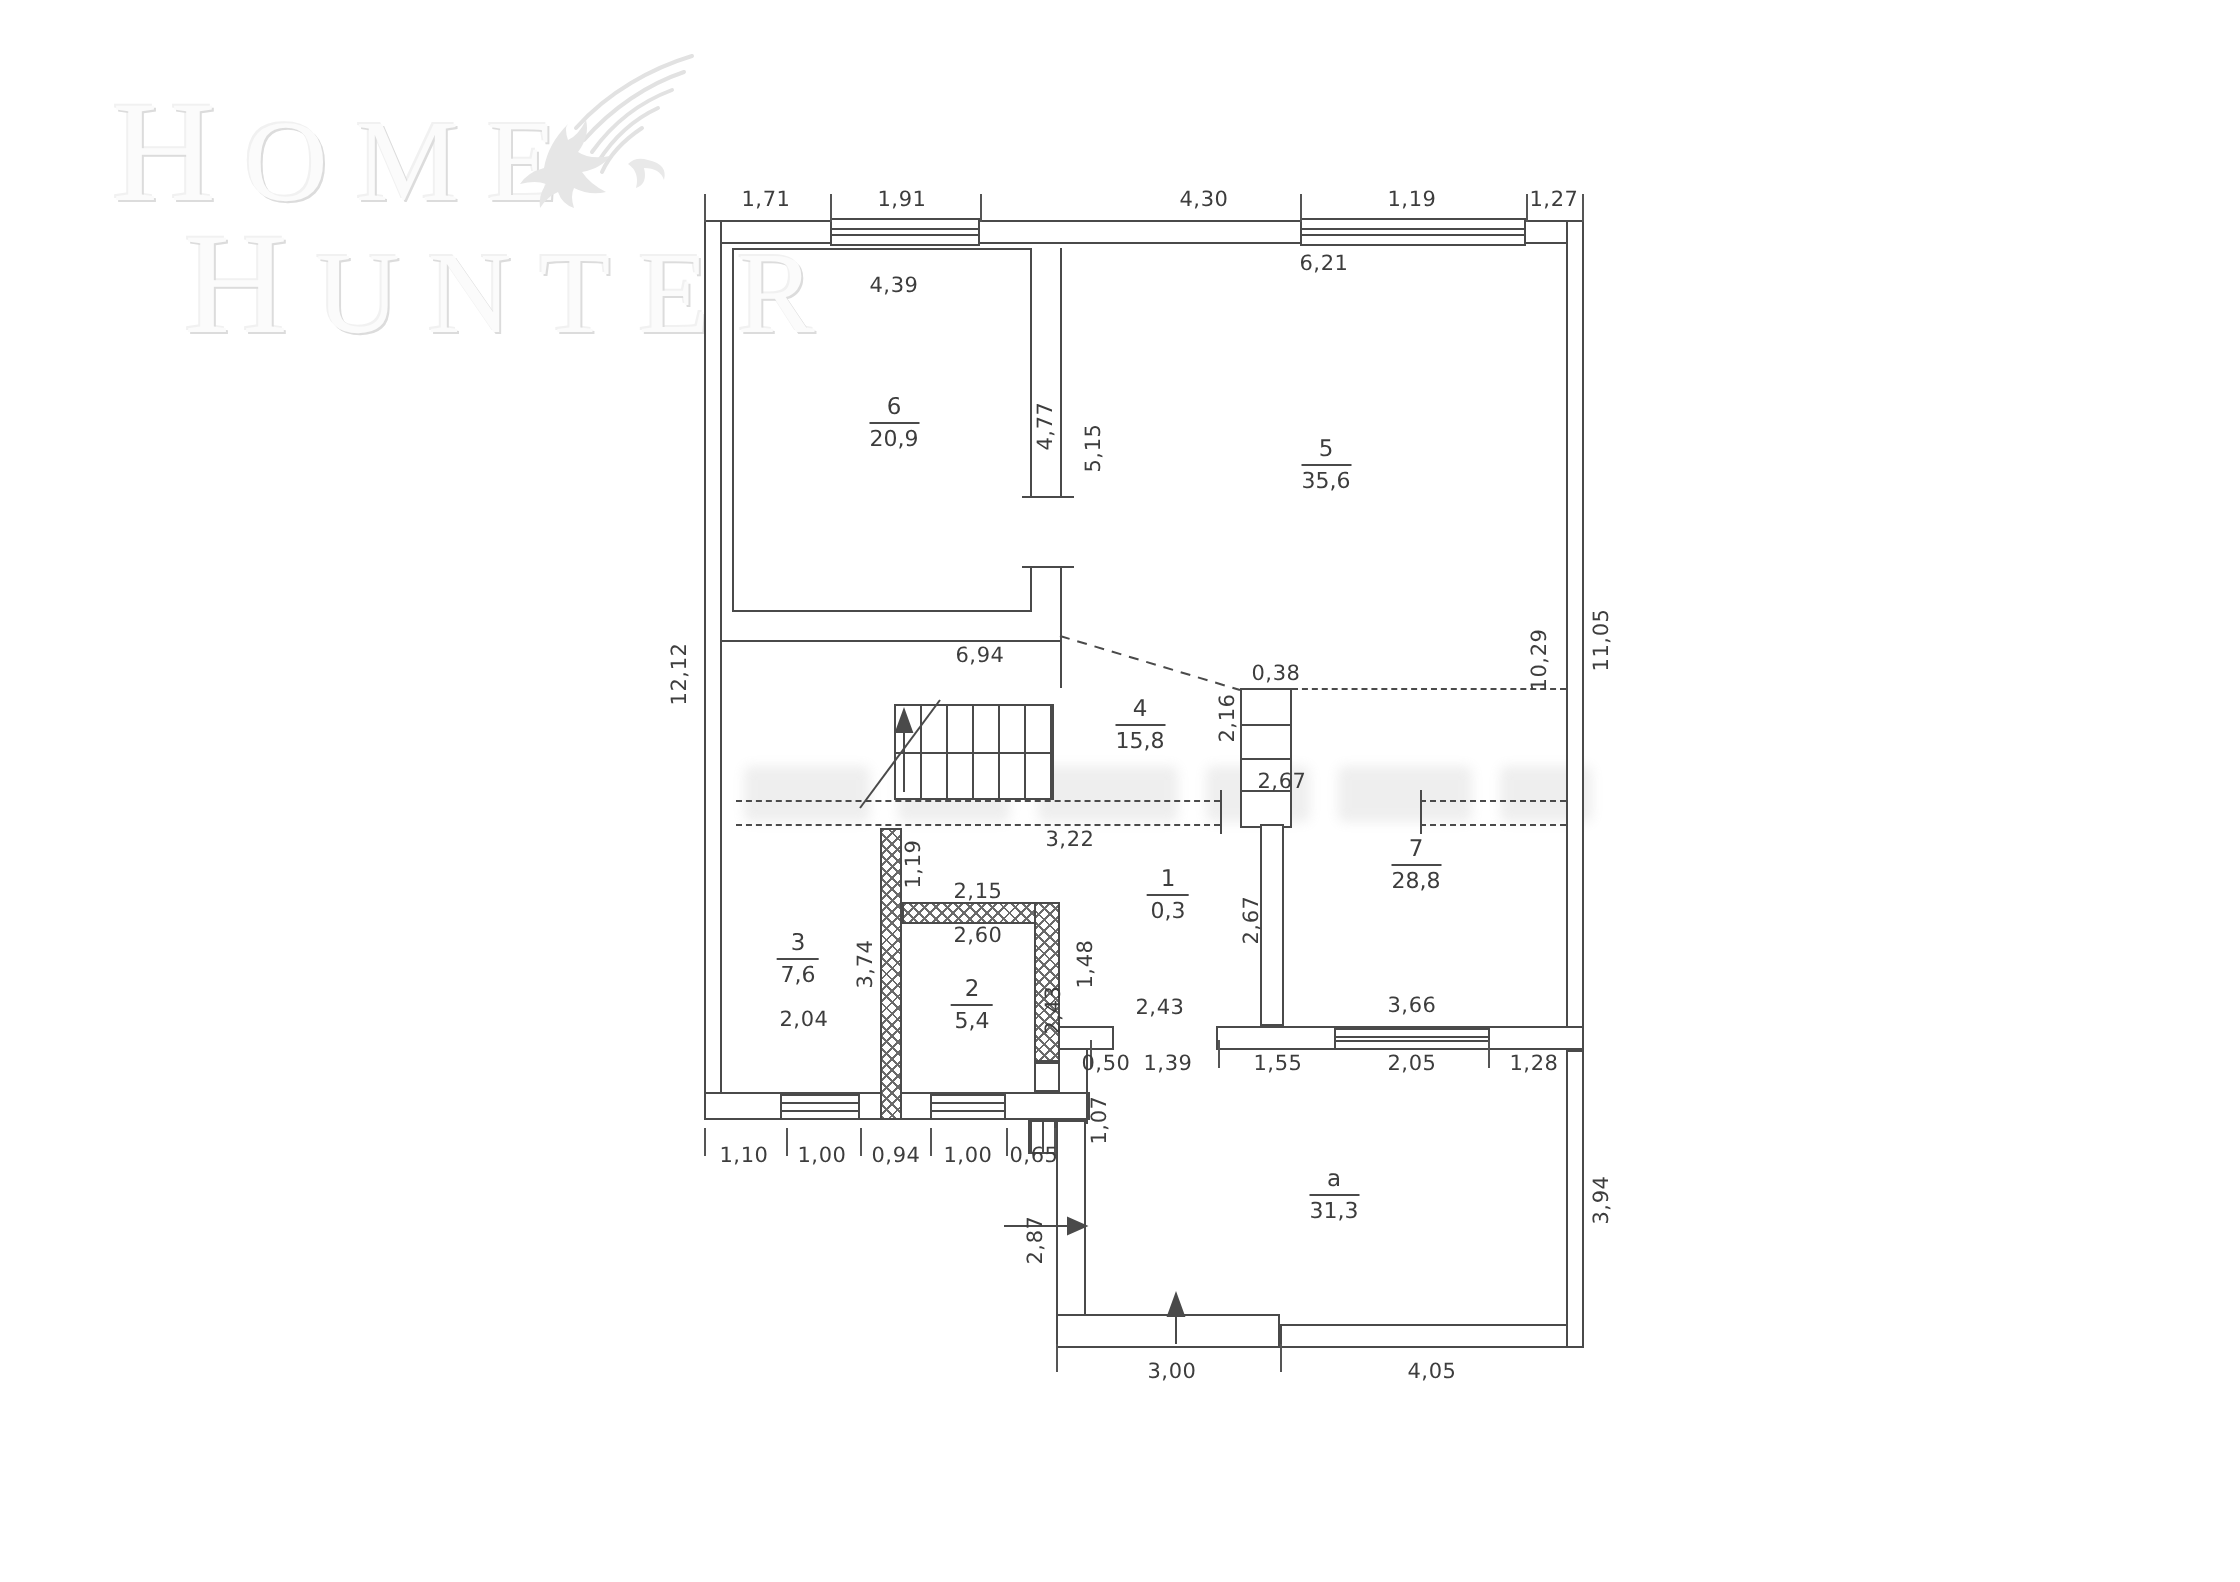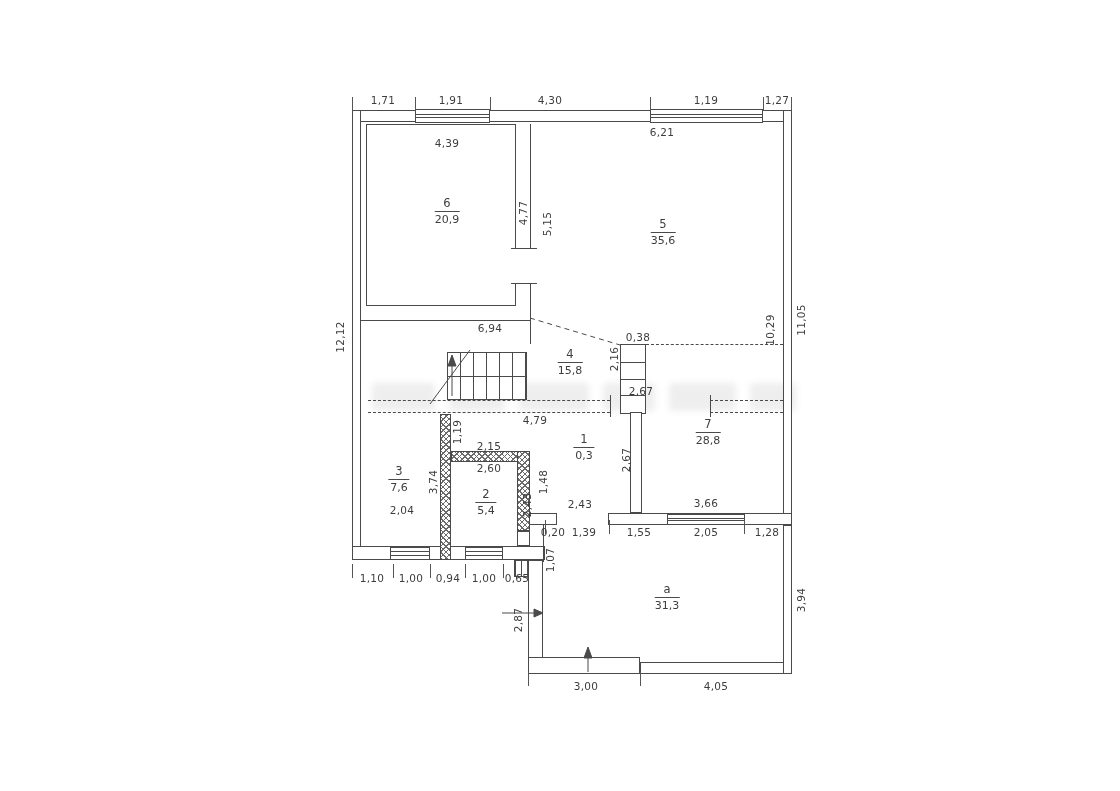--- a/index.html
+++ b/index.html
@@ -48,20 +48,35 @@
   .room-label{position:absolute;transform:translateX(-50%);text-align:center;color:#3d3d3d;}
   .room-label .num{font-size:11.5px;border-bottom:1px solid #4a4a4a;padding:0 7px 1px;}
   .room-label .area{font-size:11px;padding-top:1px;}
   svg.overlay{position:absolute;left:0;top:0;pointer-events:none;}
 </style>
 </head>
 <body>
 
 <div class="canvas">
 
+  <div class="logo">
+    <div class="l1">HOME</div>
+    <div class="l2">HUNTER</div>
+    <svg class="eagle" viewBox="0 0 130 100">
+      <g stroke="#e2e2e2" stroke-width="2" fill="none" stroke-linecap="round">
+        <path d="M120 8 C100 14 78 26 62 44"></path>
+        <path d="M116 16 C98 22 80 34 66 50"></path>
+        <path d="M110 25 C94 31 80 42 70 56"></path>
+        <path d="M103 34 C90 40 80 50 73 61"></path>
+        <path d="M95 44 C86 50 79 57 75 66"></path>
+      </g>
+      <path fill="#e6e6e6" d="M58 42 q-10 10 -12 22 q-8 2 -12 8 q8 -2 13 0 q-4 6 -3 12 q4 -6 9 -8 q2 6 8 8 q-2 -6 0 -10 q8 4 16 2 q-8 -4 -12 -10 q10 -2 14 -8 q-10 2 -16 -2 q6 -8 4 -16 q-4 8 -9 10 q-2 -6 0 -8 z"></path>
+      <path fill="#e9e9e9" d="M88 62 q6 4 4 12 q6 -2 4 -10 q8 0 10 6 q2 -8 -8 -10 q-6 -2 -10 2 z"></path>
+    </svg>
+  </div>
 
   <div class="wm">
     <i style="width:66px"></i>
     <i style="width:58px"></i>
     <i style="width:72px"></i>
     <i style="width:54px"></i>
     <i style="width:70px"></i>
     <i style="width:48px"></i>
   </div>
 
@@ -175,54 +190,54 @@
     <div class="num">7</div>
     <div class="area">28,8</div>
   </div>
   <div class="room-label" style="left:667px;top:582px">
     <div class="num">a</div>
     <div class="area">31,3</div>
   </div>
 
   <span class="dim" style="left:383px;top:100px">1,71</span>
   <span class="dim" style="left:451px;top:100px">1,91</span>
-  <span class="dim" style="left:550px;top:100px">4,30</span>
+  <span class="dim" style="left:602px;top:100px">4,30</span>
   <span class="dim" style="left:706px;top:100px">1,19</span>
   <span class="dim" style="left:777px;top:100px">1,27</span>
 
   <span class="dim" style="left:447px;top:143px">4,39</span>
   <span class="dim" style="left:662px;top:132px">6,21</span>
 
   <span class="dim v" style="left:340px;top:337px">12,12</span>
   <span class="dim v" style="left:523px;top:213px">4,77</span>
   <span class="dim v" style="left:547px;top:224px">5,15</span>
   <span class="dim v" style="left:770px;top:330px">10,29</span>
   <span class="dim v" style="left:801px;top:320px">11,05</span>
 
   <span class="dim" style="left:490px;top:328px">6,94</span>
   <span class="dim" style="left:638px;top:337px">0,38</span>
   <span class="dim v" style="left:614px;top:359px">2,16</span>
   <span class="dim" style="left:641px;top:391px">2,67</span>
-  <span class="dim" style="left:535px;top:420px">4,79</span>
+  <span class="dim" style="left:535px;top:420px">3,22</span>
 
   <span class="dim v" style="left:626px;top:460px">2,67</span>
 
   <span class="dim v" style="left:457px;top:432px">1,19</span>
   <span class="dim v" style="left:433px;top:482px">3,74</span>
   <span class="dim" style="left:402px;top:510px">2,04</span>
 
   <span class="dim" style="left:489px;top:446px">2,15</span>
   <span class="dim" style="left:489px;top:468px">2,60</span>
   <span class="dim v" style="left:543px;top:482px">1,48</span>
   <span class="dim v" style="left:527px;top:505px">2,43</span>
 
   <span class="dim" style="left:580px;top:504px">2,43</span>
   <span class="dim" style="left:706px;top:503px">3,66</span>
 
-  <span class="dim" style="left:553px;top:532px">0,20</span>
+  <span class="dim" style="left:553px;top:532px">0,50</span>
   <span class="dim" style="left:584px;top:532px">1,39</span>
   <span class="dim" style="left:639px;top:532px">1,55</span>
   <span class="dim" style="left:706px;top:532px">2,05</span>
   <span class="dim" style="left:767px;top:532px">1,28</span>
 
   <span class="dim" style="left:372px;top:578px">1,10</span>
   <span class="dim" style="left:411px;top:578px">1,00</span>
   <span class="dim" style="left:448px;top:578px">0,94</span>
   <span class="dim" style="left:484px;top:578px">1,00</span>
   <span class="dim" style="left:517px;top:578px">0,65</span>

